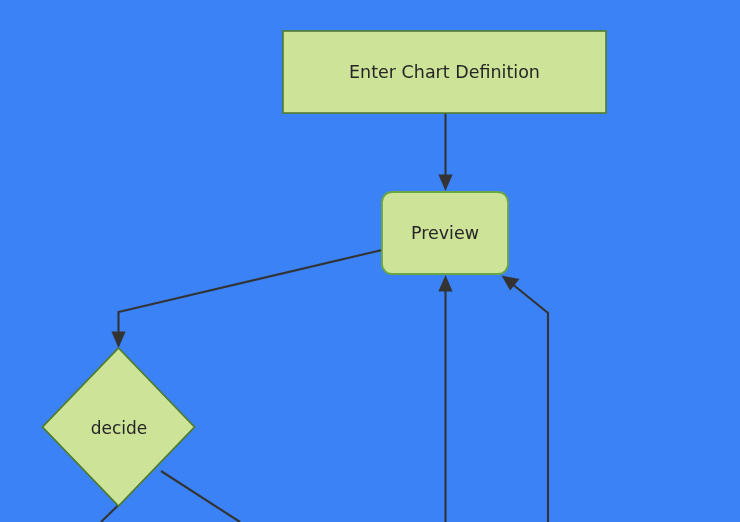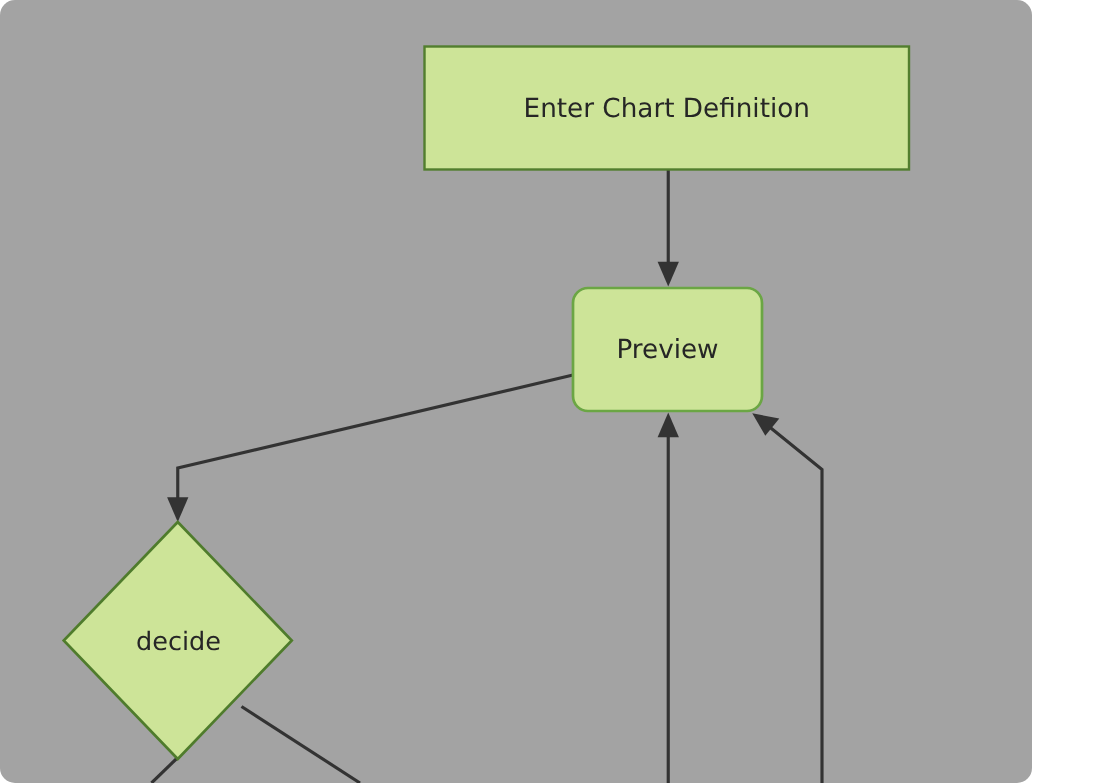--- a/index.html
+++ b/index.html
@@ -9,24 +9,23 @@
     background: #ffffff;
   }
   body {
     width: 740px;
     height: 522px;
     overflow: hidden;
     font-family: "DejaVu Sans", "Liberation Sans", sans-serif;
   }
   #diagram-canvas {
     position: relative;
-    width: 688px;
+    width: 740px;
     height: 522px;
-    background: #a3a3a3;
-    border-radius: 10px;
+    background: #3b82f6;
   }
   #flow-svg {
     position: absolute;
     top: 0;
     left: 0;
     width: 740px;
     height: 522px;
     display: block;
   }
   .node-shape {

